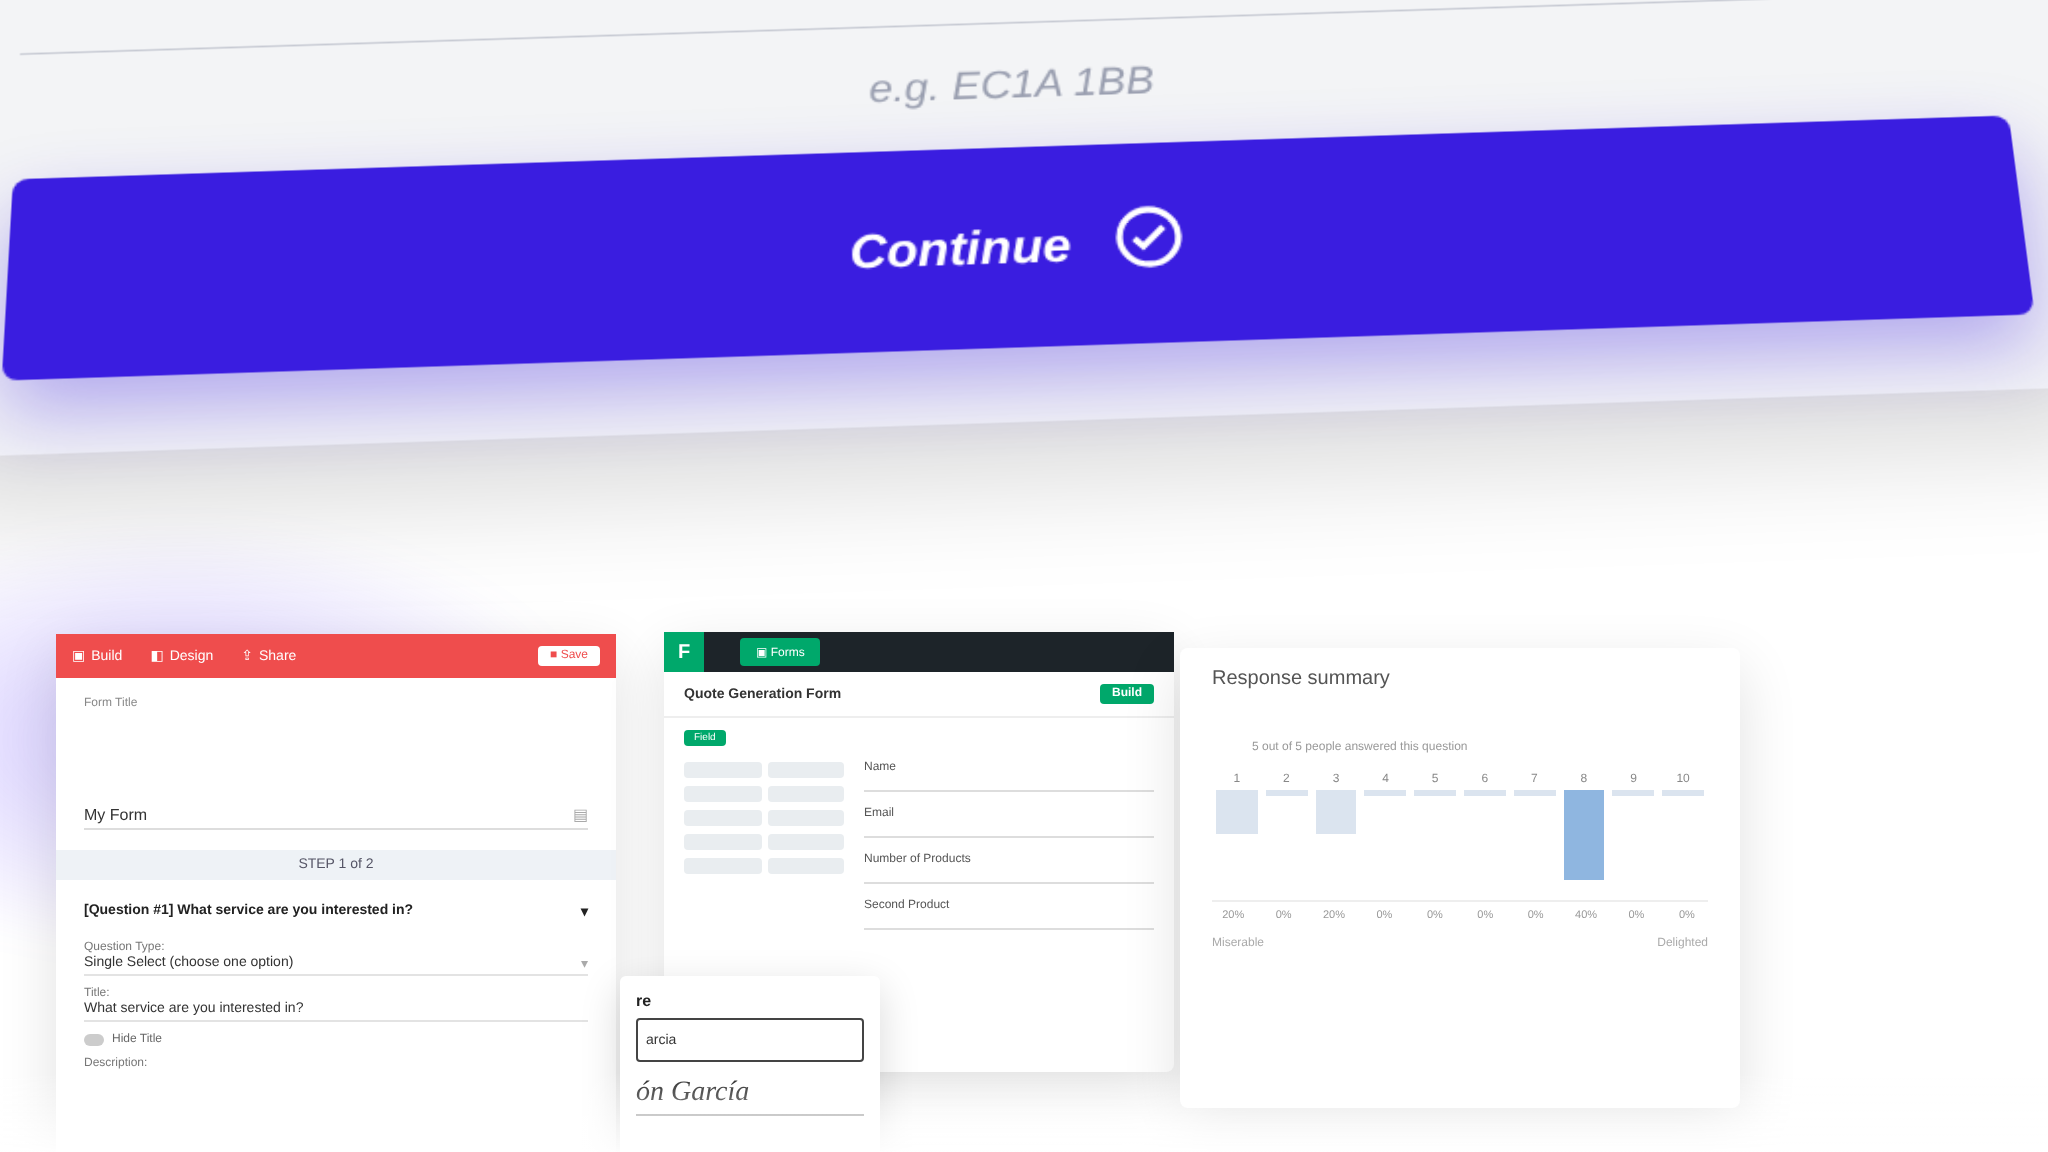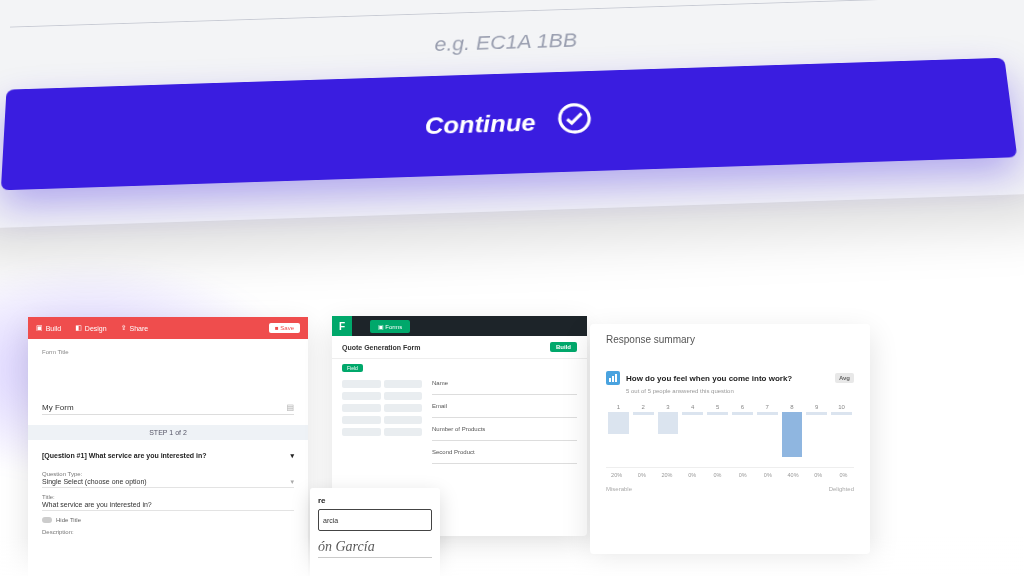--- a/index.html
+++ b/index.html
@@ -192,31 +192,20 @@
   </div>
 
   <div class="sig">
     <div class="siglbl">re</div>
     <div class="sigbox">arcia</div>
     <div class="sigline">ón García</div>
   </div>
 
   <div class="card c3">
     <div class="title">Response summary</div>
-    <div class="qrow">
-      <span class="icon">
-          <svg width="8" height="8" viewBox="0 0 8 8">
-            <rect x="0" y="4" width="2" height="4" fill="#fff"></rect>
-            <rect x="3" y="2" width="2" height="6" fill="#fff"></rect>
-            <rect x="6" y="0" width="2" height="8" fill="#fff"></rect>
-          </svg>
-        </span>
-      <span>How do you feel when you come into work?</span>
-      <span class="avg">Avg</span>
-    </div>
     <div class="subt">5 out of 5 people answered this question</div>
     <div class="bars">
         <div class="bar-col">
           <div class="bar-num">1</div>
           <div class="bar" style="height: 22.4px;"></div>
         </div>
         <div class="bar-col">
           <div class="bar-num">2</div>
           <div class="bar" style="height: 3px;"></div>
         </div>

